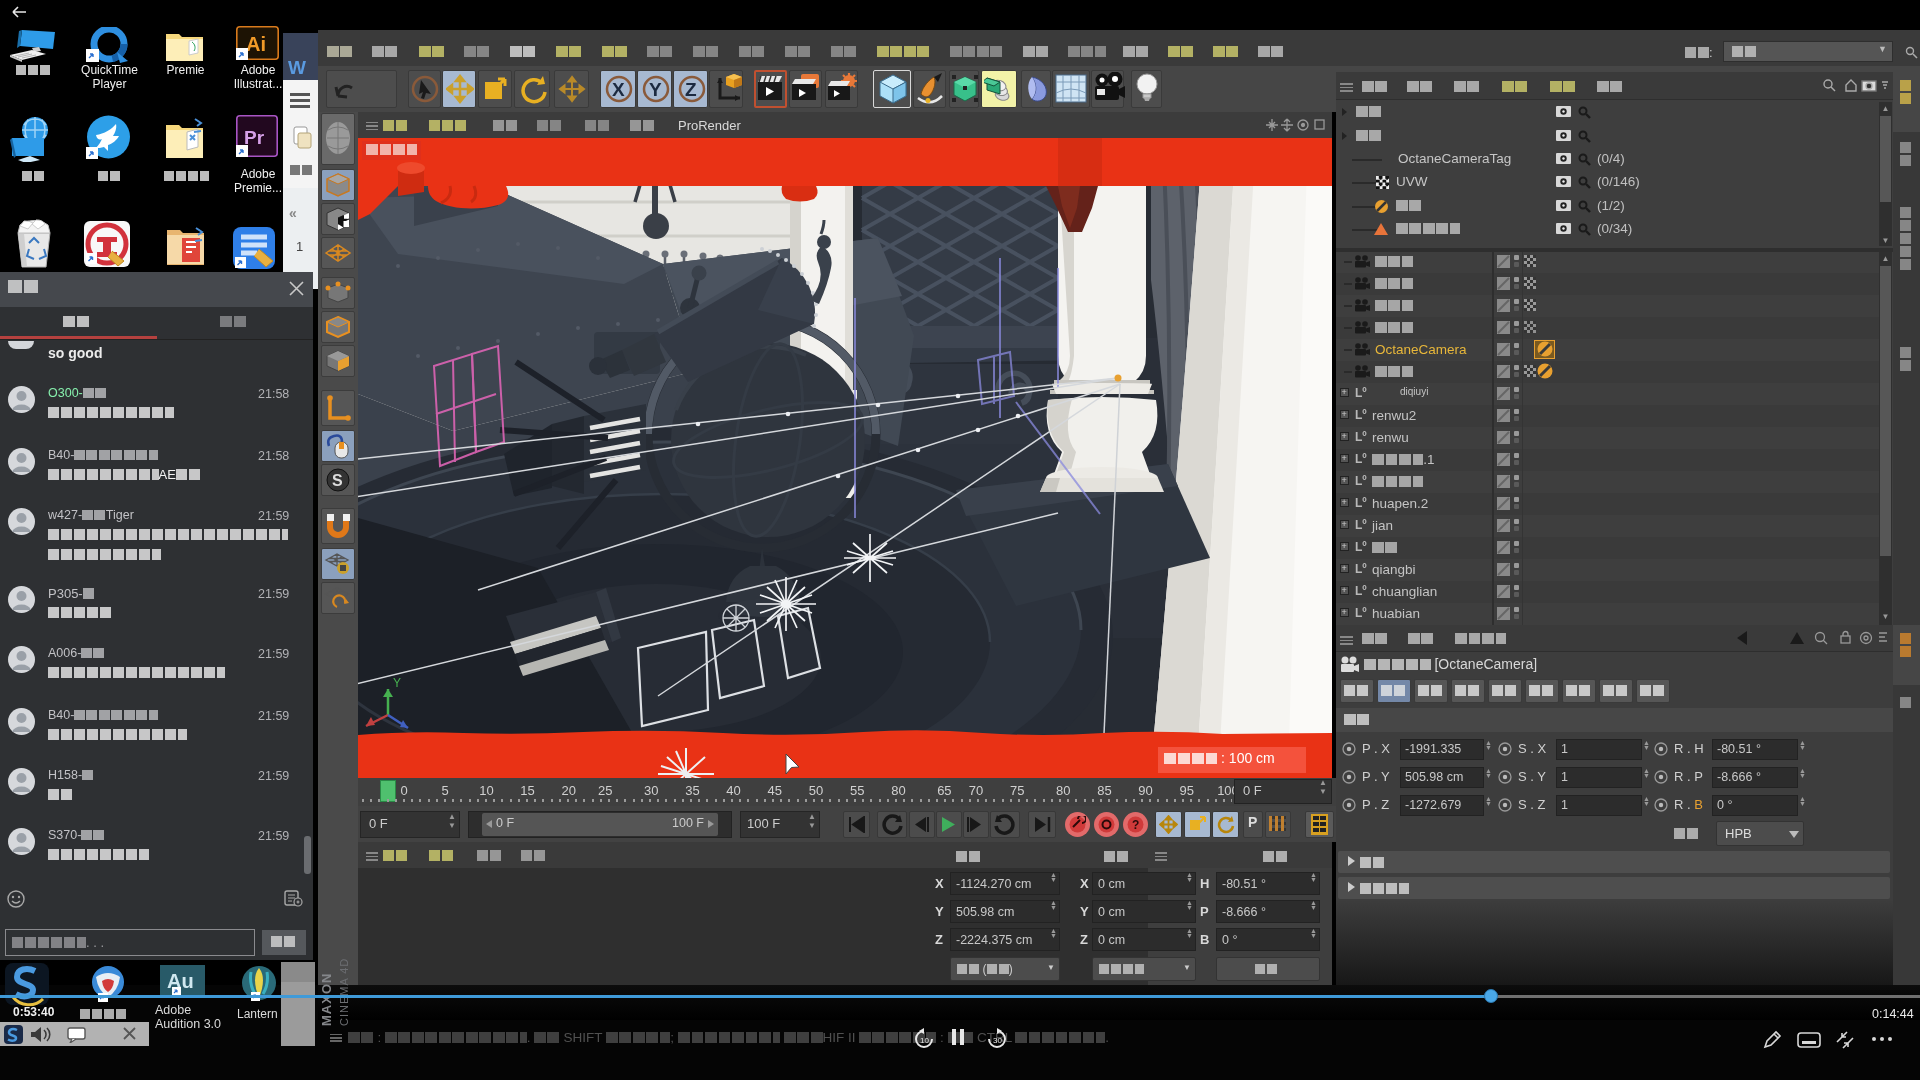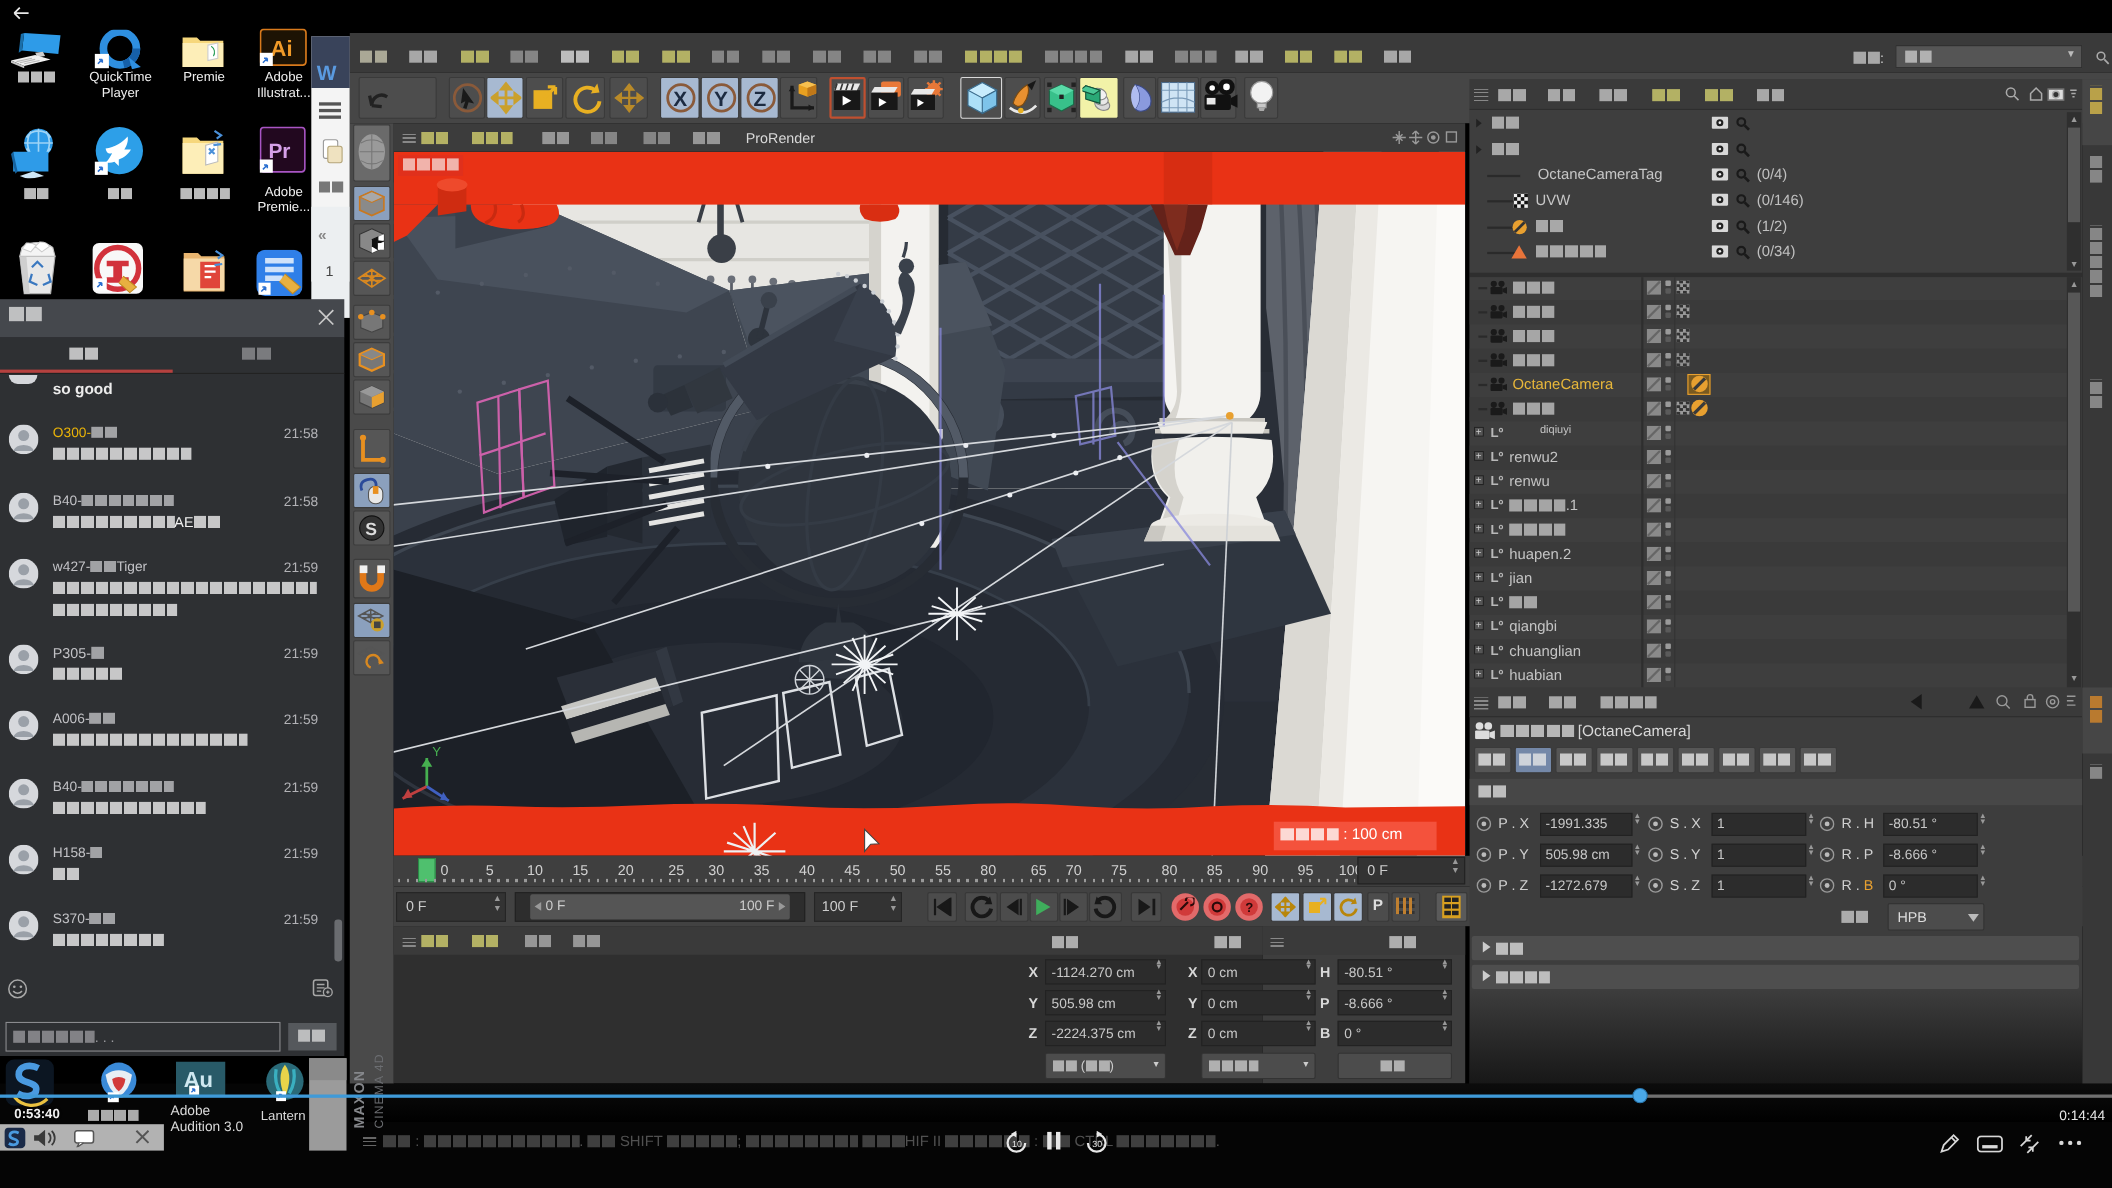--- a/index.html
+++ b/index.html
@@ -694,21 +694,21 @@
 
 <div class="abs" style="left:358px;top:778px;width:1562px;height:28px;background:#3f3f3f"></div>
 <div id="ruler">
   <div class="abs" style="left:380px;top:780px;width:16px;height:22px;background:#4fc06e;border:1px solid #2a8a46"></div>
   <div class="abs" id="rulernums" style="left:0;top:783px;font-size:13px;color:#d0d0d0">
         <span style="position:absolute;left:392px;width:24px;text-align:center">0</span>
         <span style="position:absolute;left:433.2px;width:24px;text-align:center">5</span>
         <span style="position:absolute;left:474.4px;width:24px;text-align:center">10</span>
         <span style="position:absolute;left:515.6px;width:24px;text-align:center">15</span>
         <span style="position:absolute;left:556.8px;width:24px;text-align:center">20</span>
-        <span style="position:absolute;left:598px;width:24px;text-align:right">25</span>
+        <span style="position:absolute;left:598px;width:24px;text-align:left">25</span>
         <span style="position:absolute;left:639.2px;width:24px;text-align:center">30</span>
         <span style="position:absolute;left:680.4000000000001px;width:24px;text-align:center">35</span>
         <span style="position:absolute;left:721.6px;width:24px;text-align:center">40</span>
         <span style="position:absolute;left:762.8px;width:24px;text-align:center">45</span>
         <span style="position:absolute;left:804px;width:24px;text-align:center">50</span>
         <span style="position:absolute;left:845.2px;width:24px;text-align:center">55</span>
         <span style="position:absolute;left:886.4000000000001px;width:24px;text-align:center">80</span>
         <span style="position:absolute;left:927.6px;width:24px;text-align:right">65</span>
         <span style="position:absolute;left:968.8000000000001px;width:24px;text-align:left">70</span>
         <span style="position:absolute;left:1010px;width:24px;text-align:left">75</span>
@@ -1421,21 +1421,21 @@
   <div class="abs" style="left:0;top:336px;width:157px;height:3px;background:#b5413f"></div>
   <div class="abs" style="left:0;top:339px;width:313px;height:1px;background:#222"></div>
   <div id="chatmsgs" style="position:absolute;left:0;top:0">
         <div class="abs" style="left:8px;top:341px;width:26px;height:8px;border-radius:0 0 13px 13px;background:#d4d6da"></div>
         <div class="abs" style="left:48px;top:345px;color:#ececec;font-size:14px;font-weight:bold;white-space:nowrap">so good</div>
         <svg class="abs" style="left:8px;top:386px" width="27" height="27">
           <circle cx="13.5" cy="13.5" r="13.5" fill="#d6d8dc"></circle>
           <circle cx="13.5" cy="10" r="5" fill="#9aa0a8"></circle>
           <path d="M4 24 a10 8 0 0 1 19 0" fill="#9aa0a8"></path>
         </svg>
-        <div class="abs" style="left:48px;top:386px;font-size:12.5px;white-space:nowrap"><span style="color:#eab308">O300-</span><i class="zh" style="width:1.9em;color:#c2c2c6"></i></div>
+        <div class="abs" style="left:48px;top:386px;font-size:12.5px;white-space:nowrap"><span style="color:#86efac">O300-</span><i class="zh" style="width:1.9em;color:#c2c2c6"></i></div>
         <div class="abs" style="left:258px;top:387px;color:#b2b2b6;font-size:12.5px">21:58</div>
         <div class="abs" style="left:48px;top:405px;color:#f2f2f2;font-size:13px;white-space:nowrap"><i class="zh" style="width:9.7em"></i></div>
         <svg class="abs" style="left:8px;top:448px" width="27" height="27">
           <circle cx="13.5" cy="13.5" r="13.5" fill="#d6d8dc"></circle>
           <circle cx="13.5" cy="10" r="5" fill="#9aa0a8"></circle>
           <path d="M4 24 a10 8 0 0 1 19 0" fill="#9aa0a8"></path>
         </svg>
         <div class="abs" style="left:48px;top:448px;font-size:12.5px;white-space:nowrap"><span style="color:#c2c2c6">B40-</span><i class="zh" style="width:6.6499999999999995em;color:#c2c2c6"></i></div>
         <div class="abs" style="left:258px;top:449px;color:#b2b2b6;font-size:12.5px">21:58</div>
         <div class="abs" style="left:48px;top:467px;color:#f2f2f2;font-size:13px;white-space:nowrap"><i class="zh" style="width:8.5em"></i><span style="letter-spacing:0">AE</span><i class="zh" style="width:1.9em"></i></div>

